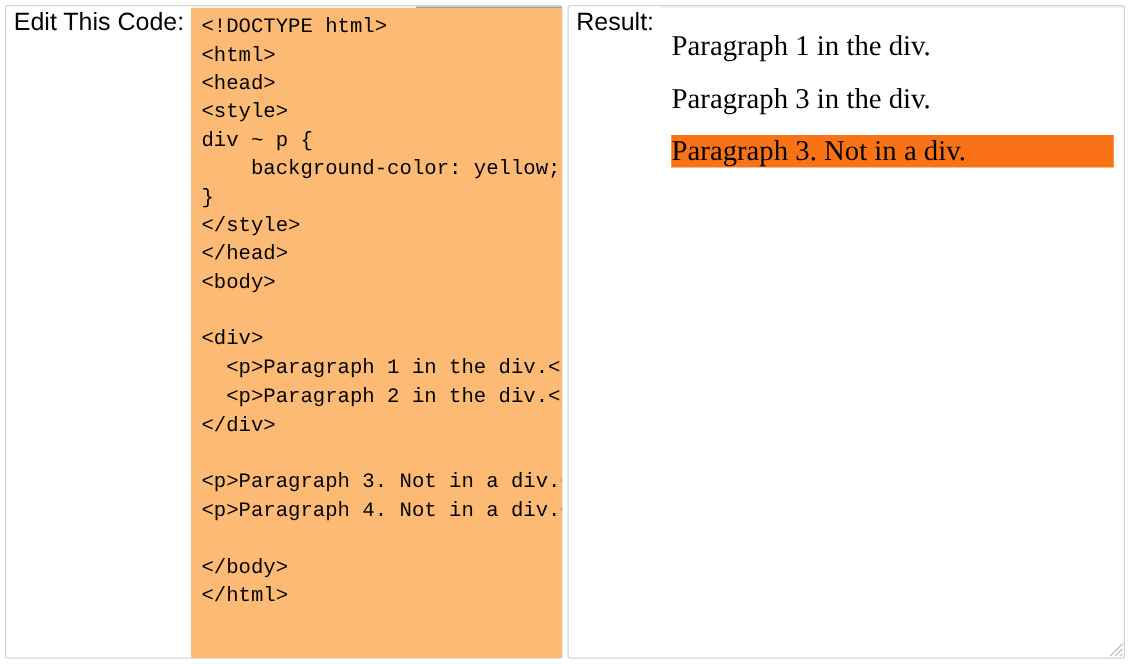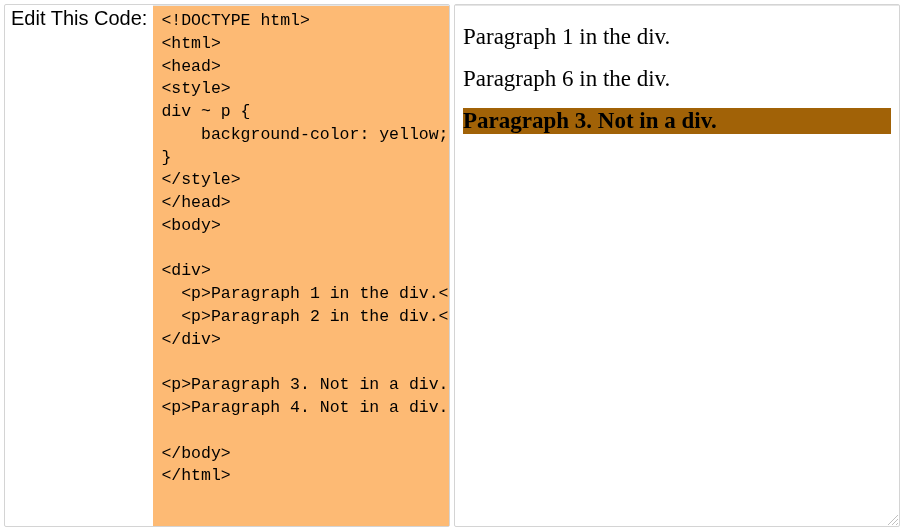--- a/index.html
+++ b/index.html
@@ -66,22 +66,21 @@
     padding: 2px 8px;
     font-family: "Times New Roman", Times, serif;
     font-size: 23px;
     height: 100%;
     overflow: auto;
   }
   .result-body p {
     margin: 16px 0;
   }
   .hl-yellow {
-    background-color: #a16207;
-    font-weight: bold;
+    background-color: #f97316;
   }
   .see-result-btn {
     position: absolute;
     top: 0;
     right: 0;
     height: 28px;
     background: #555555;
     color: #fff;
     border: none;
     padding: 4px 18px;
@@ -138,24 +137,25 @@
 
 &lt;p&gt;Paragraph 3. Not in a div.&lt;/p&gt;
 &lt;p&gt;Paragraph 4. Not in a div.&lt;/p&gt;
 
 &lt;/body&gt;
 &lt;/html&gt;</textarea>
     </div>
   </div>
 
   <div class="pane">
+    <div class="pane-header">Result:</div>
     <div class="result-wrap">
       <div class="result-body">
         <p>Paragraph 1 in the div.</p>
-        <p>Paragraph 6 in the div.</p>
+        <p>Paragraph 3 in the div.</p>
         <p class="hl-yellow">Paragraph 3. Not in a div.</p>
       </div>
     </div>
     <svg class="resize-grip" viewBox="0 0 14 14">
       <line x1="3" y1="13" x2="13" y2="3" stroke="currentColor" stroke-width="1"></line>
       <line x1="7" y1="13" x2="13" y2="7" stroke="currentColor" stroke-width="1"></line>
       <line x1="11" y1="13" x2="13" y2="11" stroke="currentColor" stroke-width="1"></line>
     </svg>
   </div>
 

